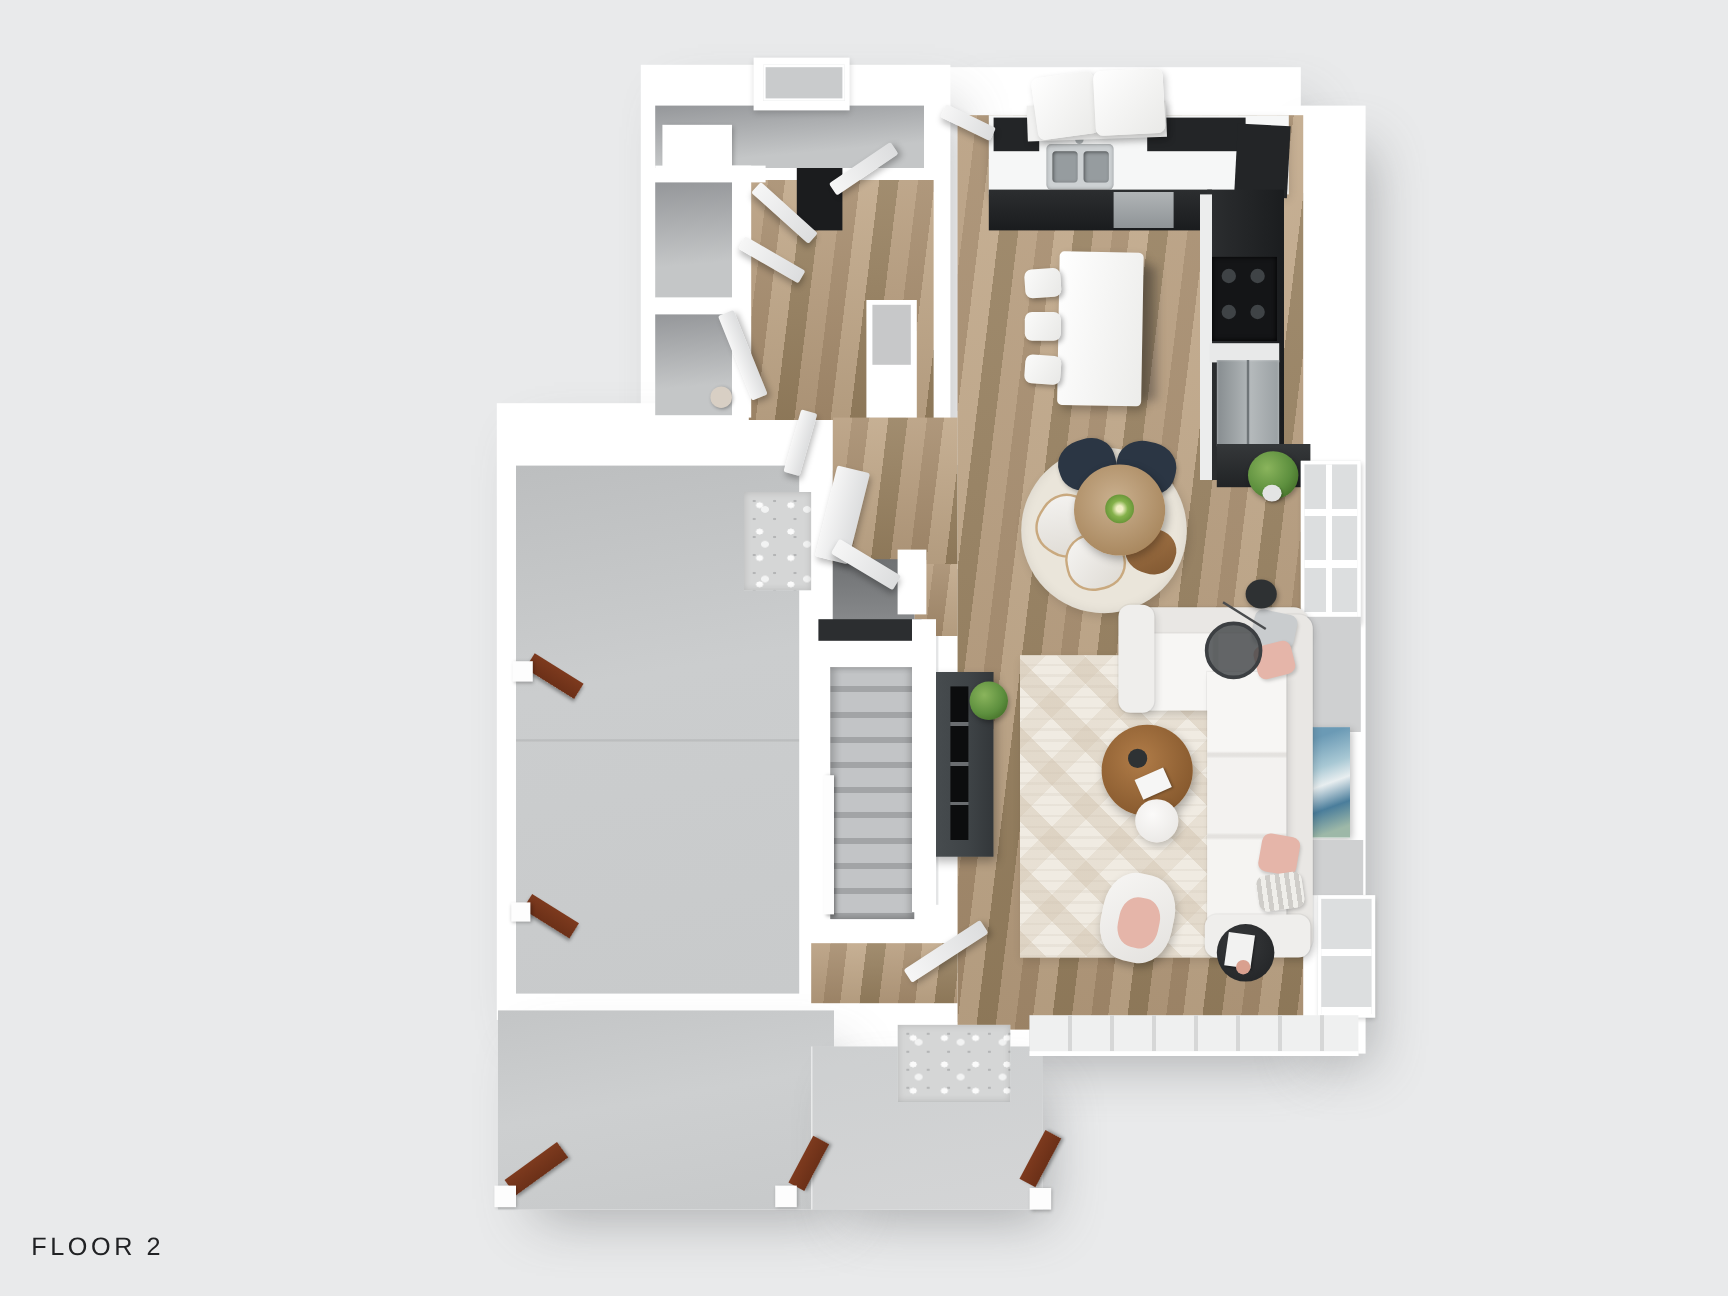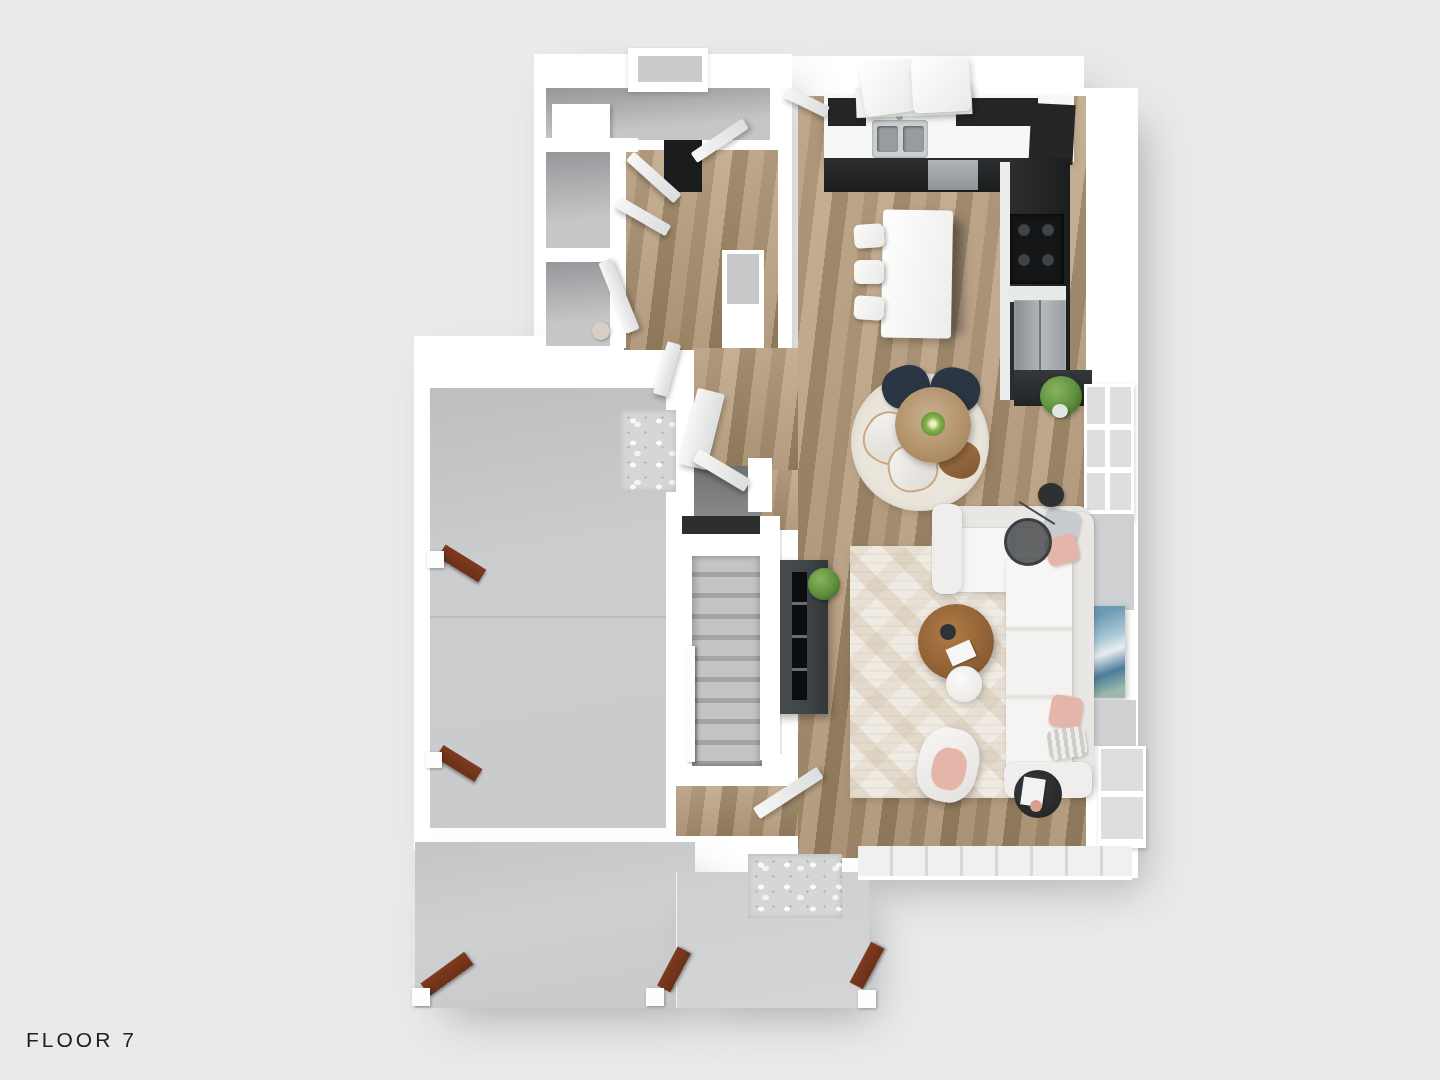--- a/index.html
+++ b/index.html
@@ -202,14 +202,14 @@
   <div class="abs cap" style="left:427px;top:551px;width:17px;height:17px"></div>
   <div class="abs beam" style="left:436px;top:756px;width:46px;height:15px;transform:rotate(32deg)"></div>
   <div class="abs cap" style="left:426px;top:752px;width:16px;height:16px"></div>
   <div class="abs beam" style="left:420px;top:966px;width:54px;height:16px;transform:rotate(-36deg)"></div>
   <div class="abs cap" style="left:412px;top:988px;width:18px;height:18px"></div>
   <div class="abs beam" style="left:652px;top:962px;width:44px;height:15px;transform:rotate(-62deg)"></div>
   <div class="abs cap" style="left:646px;top:988px;width:18px;height:18px"></div>
   <div class="abs beam" style="left:844px;top:958px;width:46px;height:15px;transform:rotate(-62deg)"></div>
   <div class="abs cap" style="left:858px;top:990px;width:18px;height:18px"></div>
 
-  <div id="floorlabel" class="abs">FLOOR 7</div>
+  <div id="floorlabel" class="abs">FLOOR 2</div>
 </div>
 
 </body></html>

